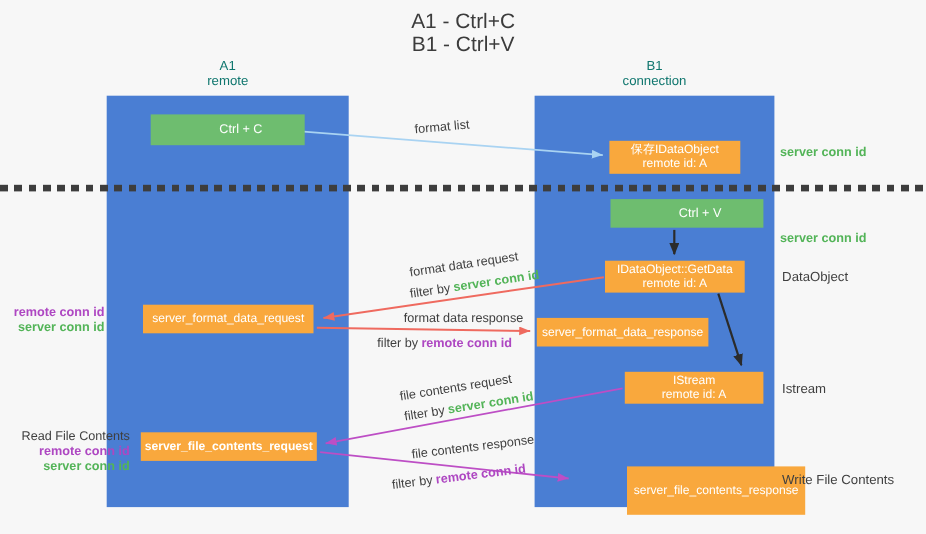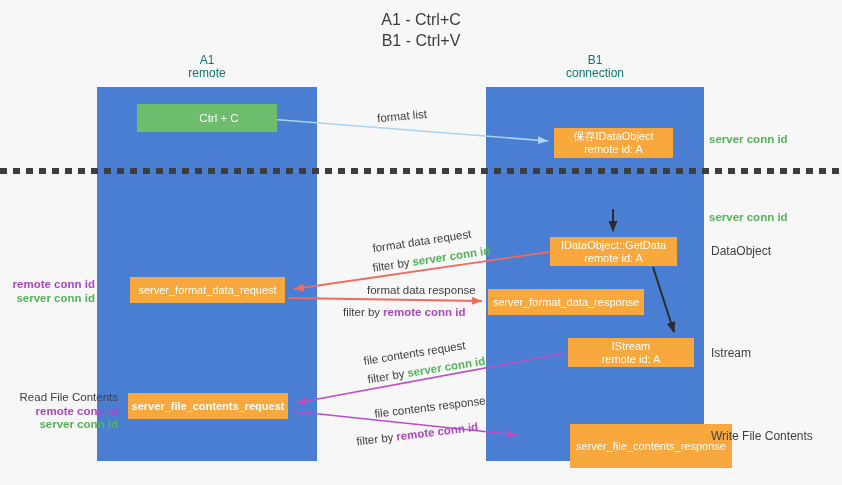--- a/index.html
+++ b/index.html
@@ -1,21 +1,21 @@
 <!DOCTYPE html>
 <html><head>
 <meta charset="utf-8">
 <style>
   html,body{margin:0;padding:0;background:#f7f7f7;}
   .canvas{
     position:relative;width:842px;height:485px;background:#f7f7f7;
     font-family:"Liberation Sans",sans-serif;overflow:hidden;color:#3f3f3f;
   }
   .title{position:absolute;left:0;top:9px;width:842px;text-align:center;
-    font-size:16px;line-height:21px;color:#3c3c3c;}
+    font-size:19px;line-height:21px;color:#3c3c3c;}
   .lane{position:absolute;top:87px;height:374px;background:#4a7ed3;}
   .lane-head{position:absolute;top:54px;width:100px;text-align:center;
     font-size:12px;line-height:13px;color:#0f766e;}
   .divider{position:absolute;left:0;top:168px;width:842px;height:6px;
     background:repeating-linear-gradient(90deg,#3d3d3d 0,#3d3d3d 7px,transparent 7px,transparent 13px);}
   .arrows{position:absolute;left:0;top:0;width:842px;height:485px;pointer-events:none;}
   .node{position:absolute;display:flex;flex-direction:column;align-items:center;
     justify-content:center;color:#fff;text-align:center;font-size:11px;line-height:13px;
     white-space:nowrap;}
   .node.green{background:#6ebd6f;font-size:11.5px;padding-left:24px;}
@@ -75,20 +75,23 @@
     <line x1="291" y1="411" x2="517" y2="435" stroke="#bd4ec5" stroke-width="1.6" marker-end="url(#ah-mag)"></line>
   </svg>
 
   <div class="node green" style="left:137px;top:104px;width:116px;height:28px;">
     <div>Ctrl + C</div>
   </div>
   <div class="node orange" style="left:554px;top:128px;width:119px;height:30px;">
     <div>保存IDataObject</div>
     <div>remote id: A</div>
   </div>
+  <div class="node green" style="left:555px;top:181px;width:115px;height:26px;">
+    <div>Ctrl + V</div>
+  </div>
   <div class="node orange" style="left:550px;top:237px;width:127px;height:29px;">
     <div>IDataObject::GetData</div>
     <div>remote id: A</div>
   </div>
   <div class="node orange" style="left:488px;top:289px;width:156px;height:26px;">
     <div>server_format_data_response</div>
   </div>
   <div class="node orange" style="left:130px;top:277px;width:155px;height:26px;">
     <div>server_format_data_request</div>
   </div>

